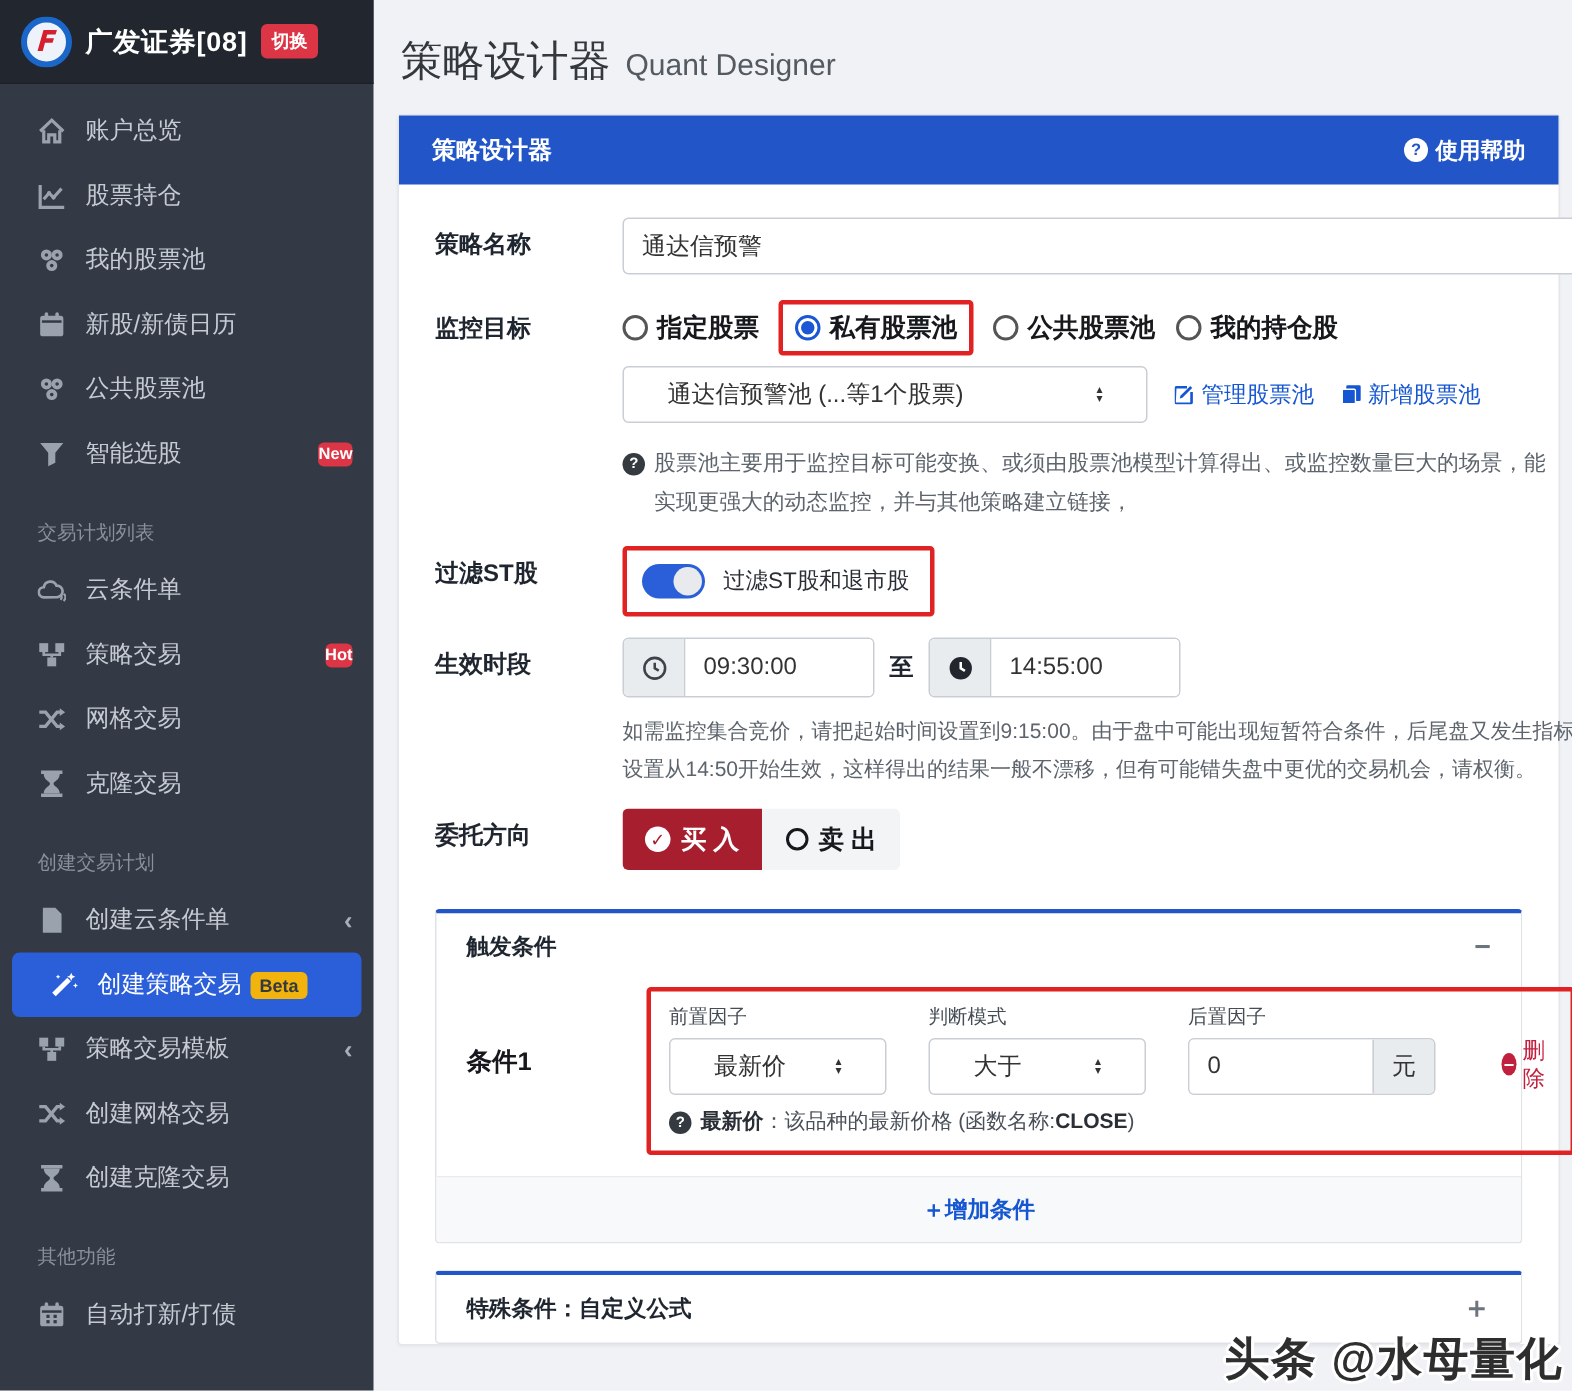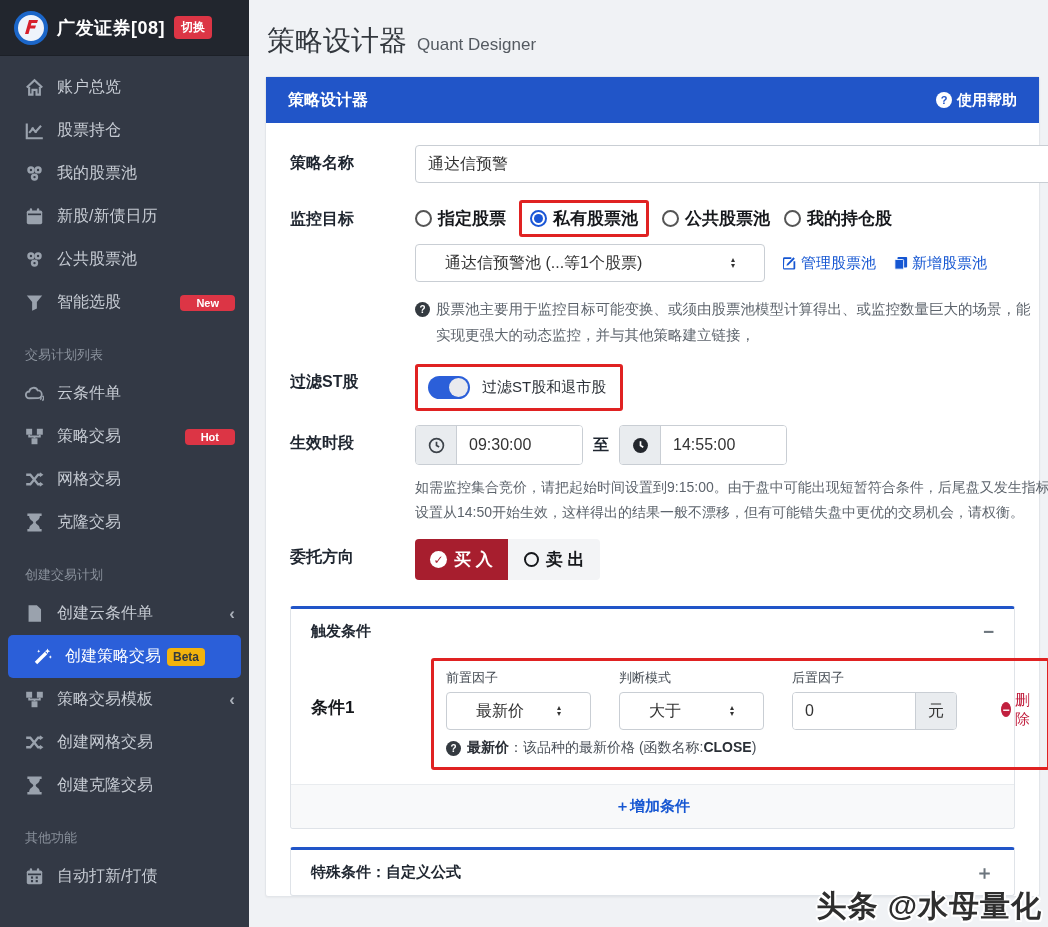--- a/index.html
+++ b/index.html
@@ -17,39 +17,39 @@
     padding:3px 7px; border-radius:4px; }
   .nav { padding-top:10px; }
   .nav-item { display:flex; align-items:center; gap:13px; height:43px;
     padding:0 14px 0 25px; font-size:16px; color:#c6cbd3; cursor:pointer; }
   .nav-item .nicon { width:19px; height:19px; flex:0 0 auto; color:#9aa2ad; display:flex; align-items:center; justify-content:center;}
   .nav-item .nlabel { flex:1 1 auto; white-space:nowrap; }
   .nav-item.active { background:#2b5fd9; color:#fff; margin:0 8px; 
     border-radius:5px; }
   .nav-item.active .nicon { color:#fff; }
   .mini-badge { background:#dc3545; color:#fff; font-size:11px; font-weight:bold;
-    padding:2px 16px; border-radius:4px; }
+    padding:2px 0; border-radius:4px; }
   .beta-badge { background:#f2b30d; color:#343a40; font-size:12px; font-weight:bold;
     padding:2px 6px; border-radius:4px; margin-left:6px; }
   .chev { color:#aab0b9; font-size:17px; font-weight:bold; }
   .nav-section { color:#8a919c; font-size:13px; padding:22px 0 8px 25px; }
 
   
   .main { position:absolute; left:249px; top:0; width:799px; height:927px; }
   .topbar { height:55px; background:#fff; border-bottom:1px solid #e7e9ec;
     display:flex; align-items:center; padding:0 20px; gap:16px; }
   .burger { width:20px; display:flex; flex-direction:column; gap:4px; cursor:pointer; }
   .burger i { display:block; height:2.5px; background:#6c757d; border-radius:2px; }
   .app-name { font-size:17px; font-weight:bold; color:#2c3137; }
   .app-version { font-size:12px; color:#33417d; margin-left:-8px; padding-top:3px; }
 
   .content { padding:16px 24px 0 16px; }
   .page-title { display:flex; align-items:baseline; gap:10px; margin:6px 0 16px 2px; }
   .page-title .zh { font-size:28px; color:#33383e; font-weight:500; }
-  .page-title .en { font-size:17px; color:#545a61; }
+  .page-title .en { font-size:20px; color:#545a61; }
 
   .card { background:#fff; width:775px; border:1px solid #e3e6ea; border-radius:3px;
     box-shadow:0 1px 2px rgba(0,0,0,.04); }
   .card-header { background:#2155c8; color:#fff; height:46px; display:flex;
     align-items:center; justify-content:space-between; padding:0 22px;
     font-size:16px; font-weight:bold; }
   .help-link { display:flex; align-items:center; gap:5px; cursor:pointer; font-size:15px; }
   .qcircle-w { width:16px; height:16px; border-radius:50%; background:#fff; color:#2155c8;
     font-size:11px; font-weight:bold; display:inline-flex; align-items:center; justify-content:center; }
   .qcircle-d { width:15px; height:15px; border-radius:50%; background:#343a40; color:#fff;

